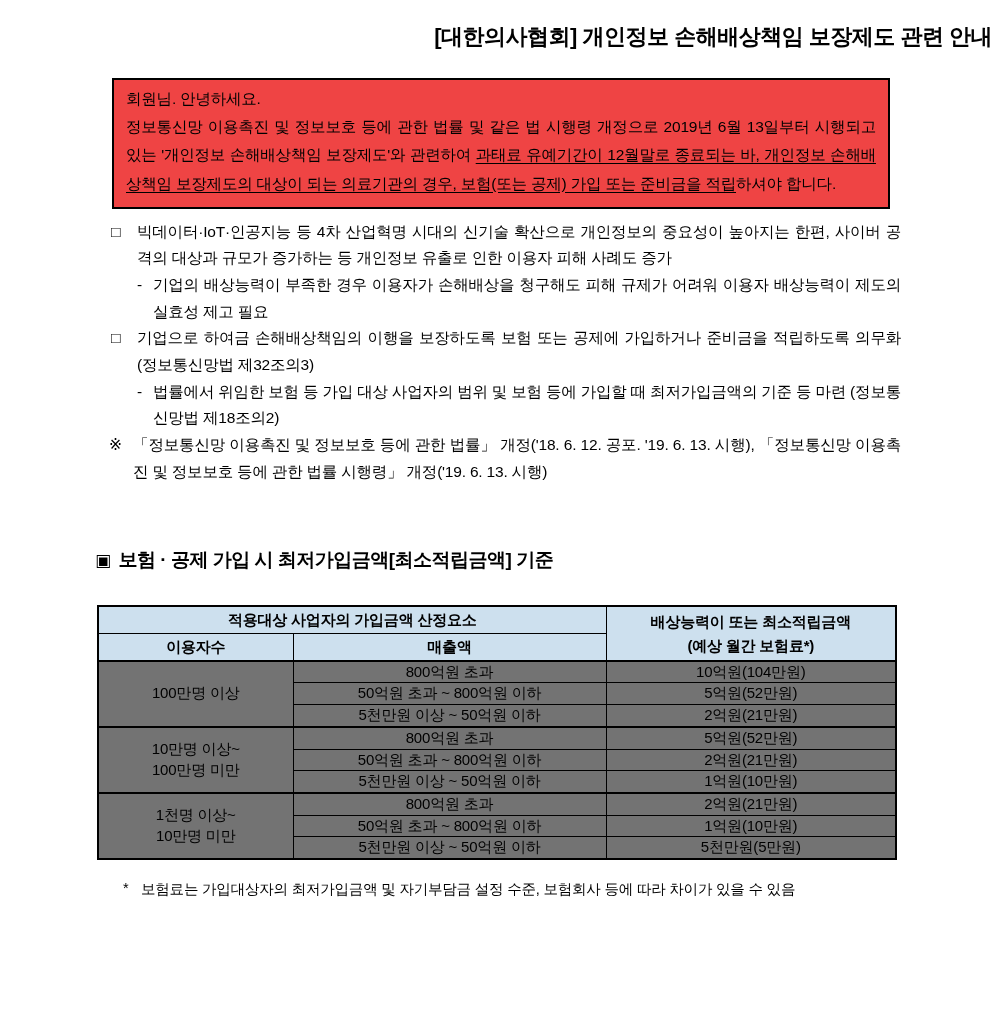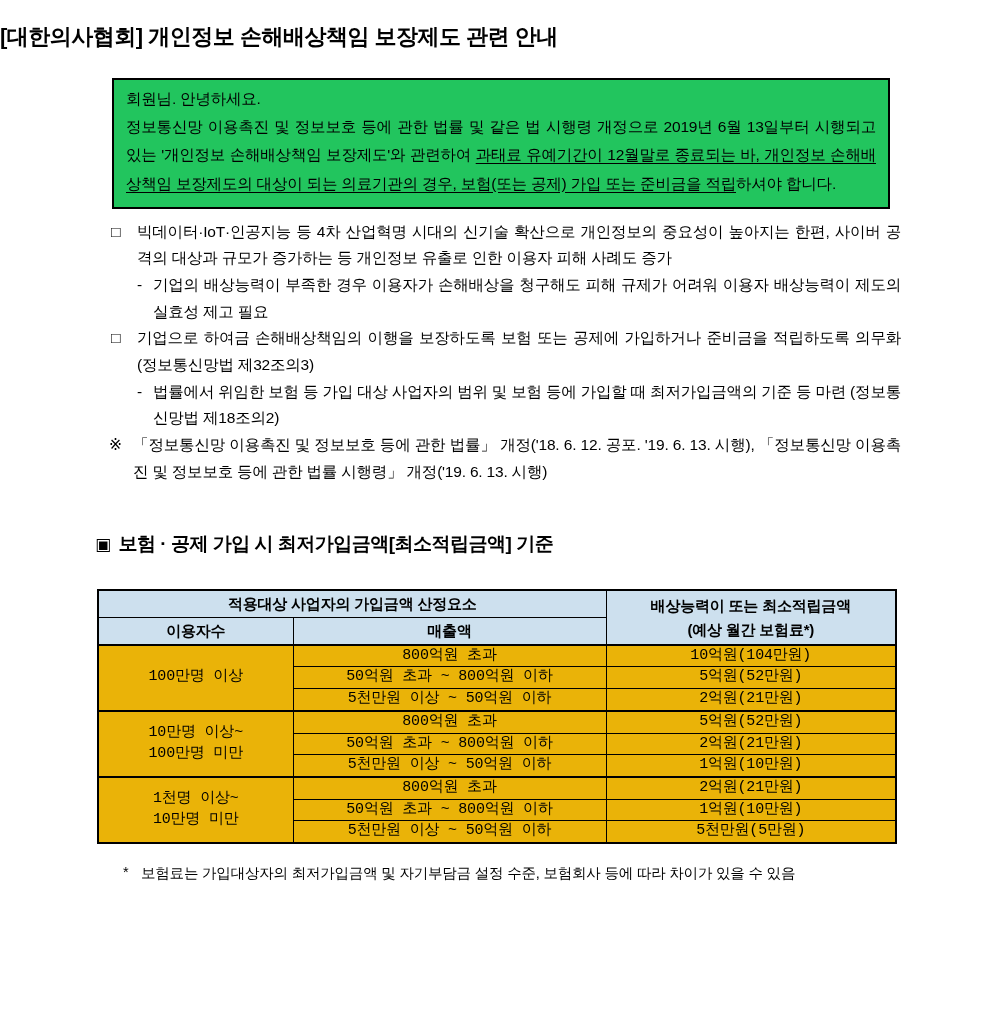--- a/index.html
+++ b/index.html
@@ -9,31 +9,31 @@
     height: 1033px;
     font-family: "Liberation Sans", "DejaVu Sans", sans-serif;
     color: #000000;
     overflow: hidden;
   }
   .page { width: 992px; height: 1033px; position: relative; }
 
   
   .title {
     padding-top: 22px;
-    text-align: left;
+    text-align: right;
     font-size: 22px;
     font-weight: bold;
     letter-spacing: -0.5px;
   }
 
   
   .intro-box {
     margin: 26px 0 0 112px;
     width: 778px;
-    background: #22c55e;
+    background: #ef4444;
     border: 2px solid #000000;
     padding: 5px 12px 9px 12px;
     font-size: 15.5px;
     line-height: 1.82;
     text-align: justify;
     letter-spacing: -0.2px;
   }
   .intro-box p { margin: 0; }
   .ul { text-decoration: underline; text-underline-offset: 3px; }
 
@@ -57,21 +57,21 @@
   }
   .li { display: flex; }
   .li .bullet { flex: 0 0 26px; }
   .li .txt { flex: 1 1 auto; }
   .l1 { padding-left: 16px; }
   .l2 { padding-left: 42px; }
   .l2 .bullet { flex: 0 0 16px; }
   .note { padding-left: 14px; }
   .note .bullet { flex: 0 0 24px; }
 
-  .criteria-heading { margin-top: 46px; }
+  .criteria-heading { margin-top: 62px; }
 
   
   .rate-table {
     margin: 32px 0 0 97px;
     width: 798px;
     border-collapse: collapse;
     table-layout: fixed;
     font-size: 15px;
     text-align: center;
     letter-spacing: -0.2px;
@@ -83,22 +83,21 @@
   .rate-table th, .rate-table td { border: 1px solid #000000; }
   .rate-table th {
     background: #cde0ee;
     font-weight: bold;
     padding: 1px 16px;
     line-height: 1.58;
   }
   .rate-table td {
     padding: 0 12px;
     line-height: 1.38;
-    background: #eab308;
-    font-family: Liberation Mono, monospace;
+    background: #737373;
   }
   .rate-table tbody { border-top: 2px solid #000000; }
   .pre { white-space: pre-line; }
   .users-cell { line-height: 1.9; }
 
   
   .footnote {
     display: flex;
     margin: 20px 0 0 123px;
     font-size: 14.5px;

